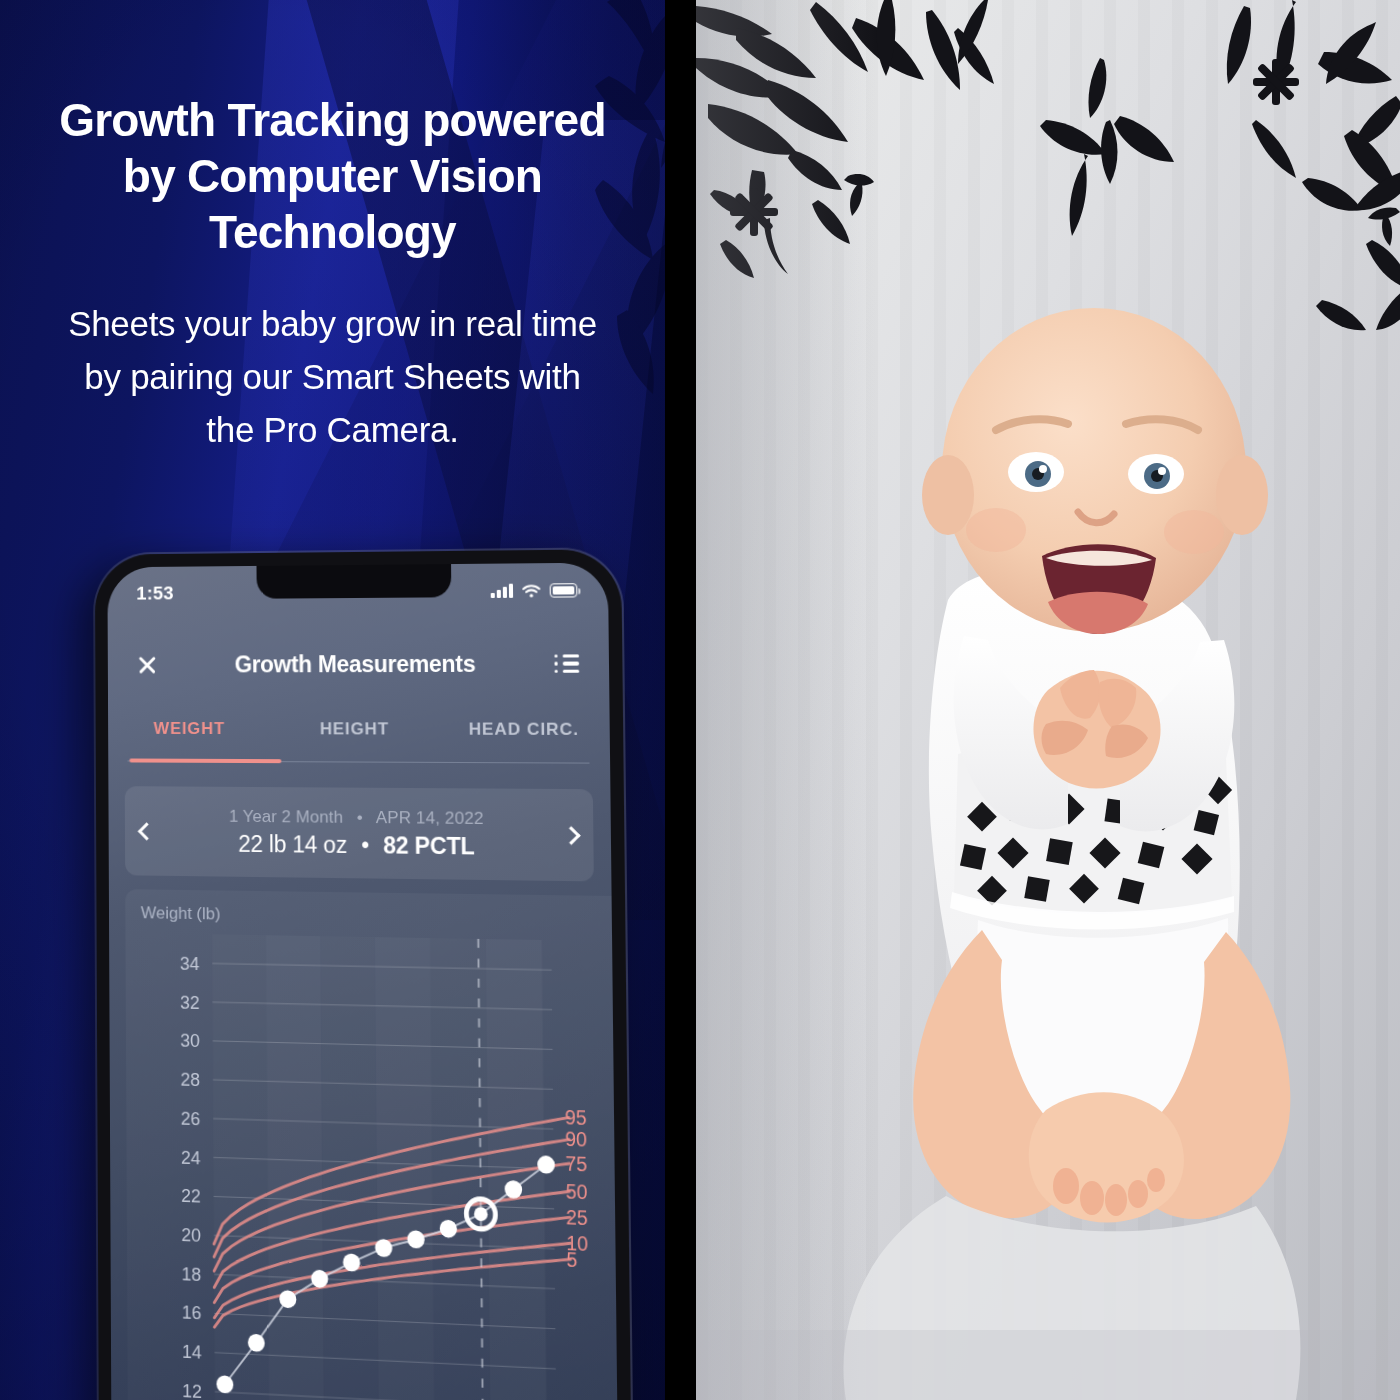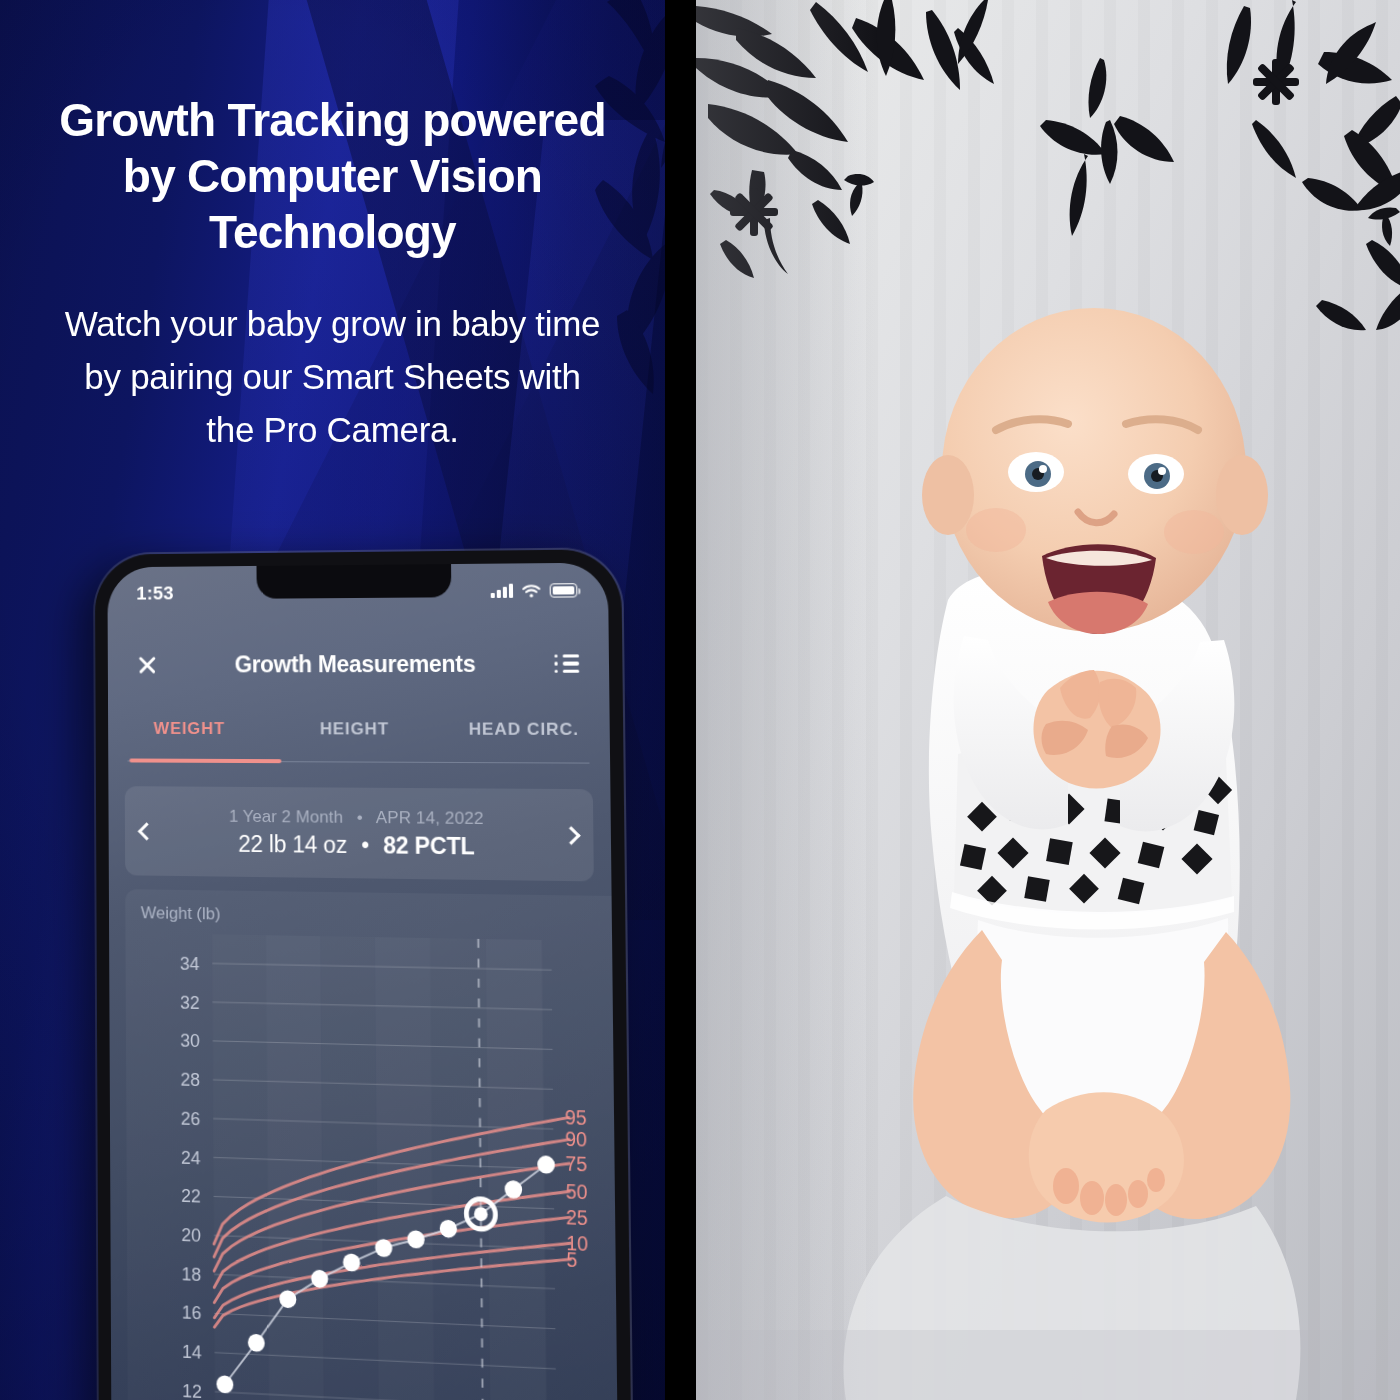--- a/index.html
+++ b/index.html
@@ -218,21 +218,21 @@
         <path d="M208 200c28 18 46 48 50 80-28-16-50-42-58-70 2-4 5-7 8-10z"></path>
         <path d="M276 262c2 40-14 80-42 108-8-38 6-80 34-104 3-2 6-3 8-4z"></path>
         <path d="M232 330c20 22 30 54 26 84-22-20-36-50-36-78 3-2 7-4 10-6z"></path>
         <path d="M290 120c-2 24-10 48-24 68 2-26 10-50 24-68z"></path>
       </g>
     </svg>
 
     <div class="vignette"></div>
 
     <div class="headline">Growth Tracking powered by Computer Vision Technology</div>
-    <div class="subhead">Watch your baby grow in baby time by pairing our Smart Sheets with the Pro Camera.</div>
+    <div class="subhead">Sheets your baby grow in real time by pairing our Smart Sheets with the Pro Camera.</div>
 
     <div class="phone-wrap">
       <div class="phone">
         <div class="screen">
 
           <div class="notch"></div>
 
           <div class="statusbar">
             <div class="status-time">1:53</div>
             <div class="status-right">

